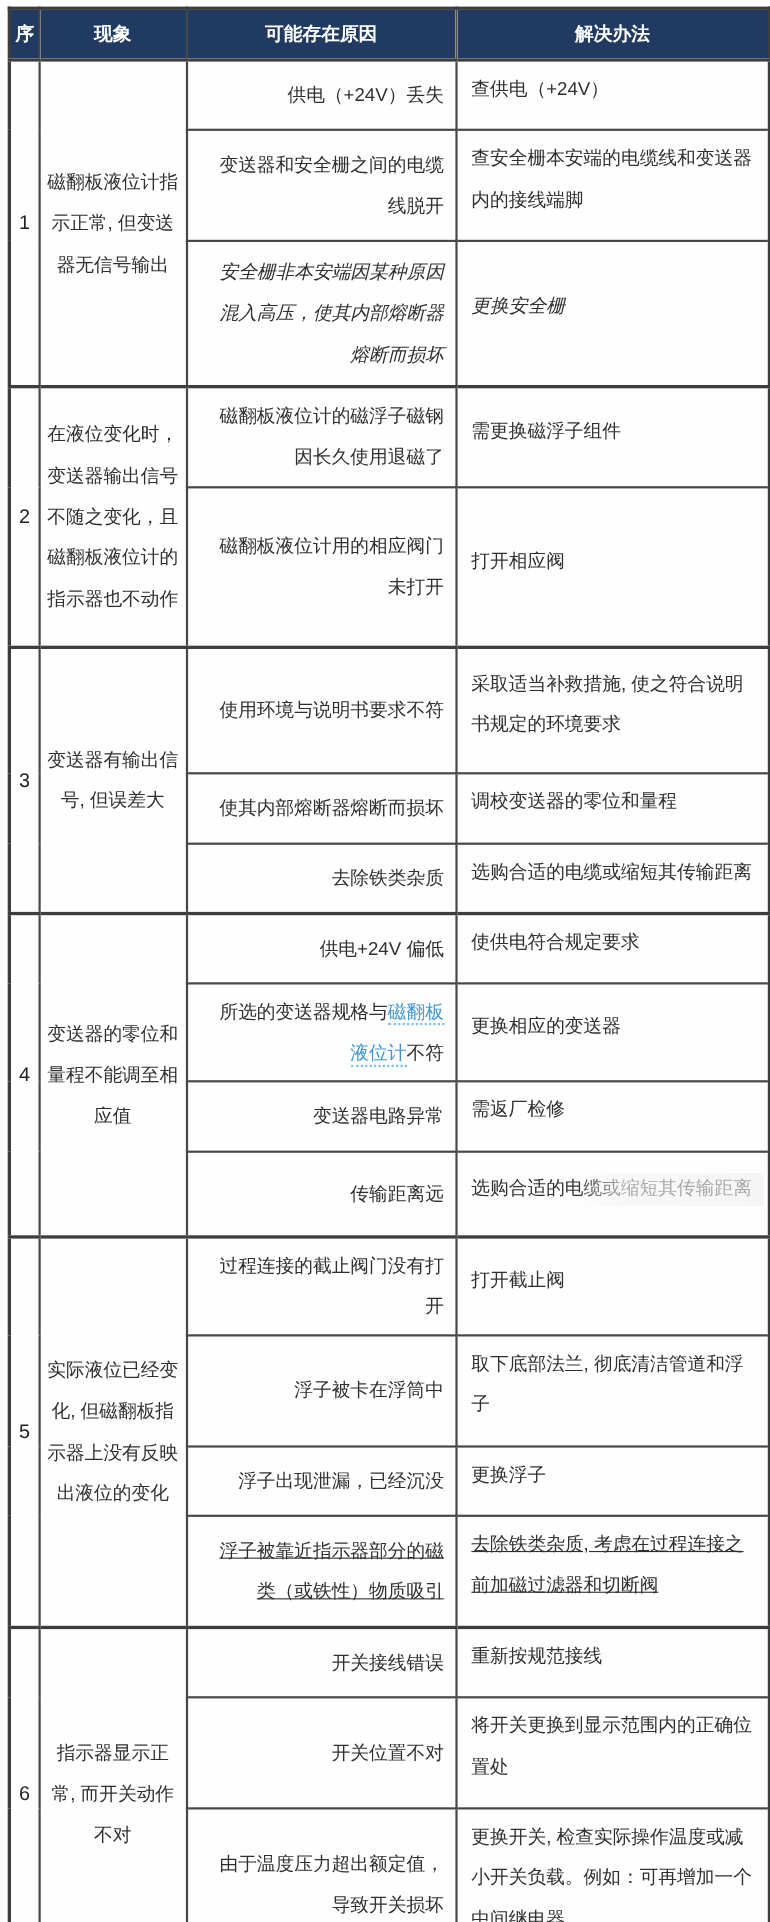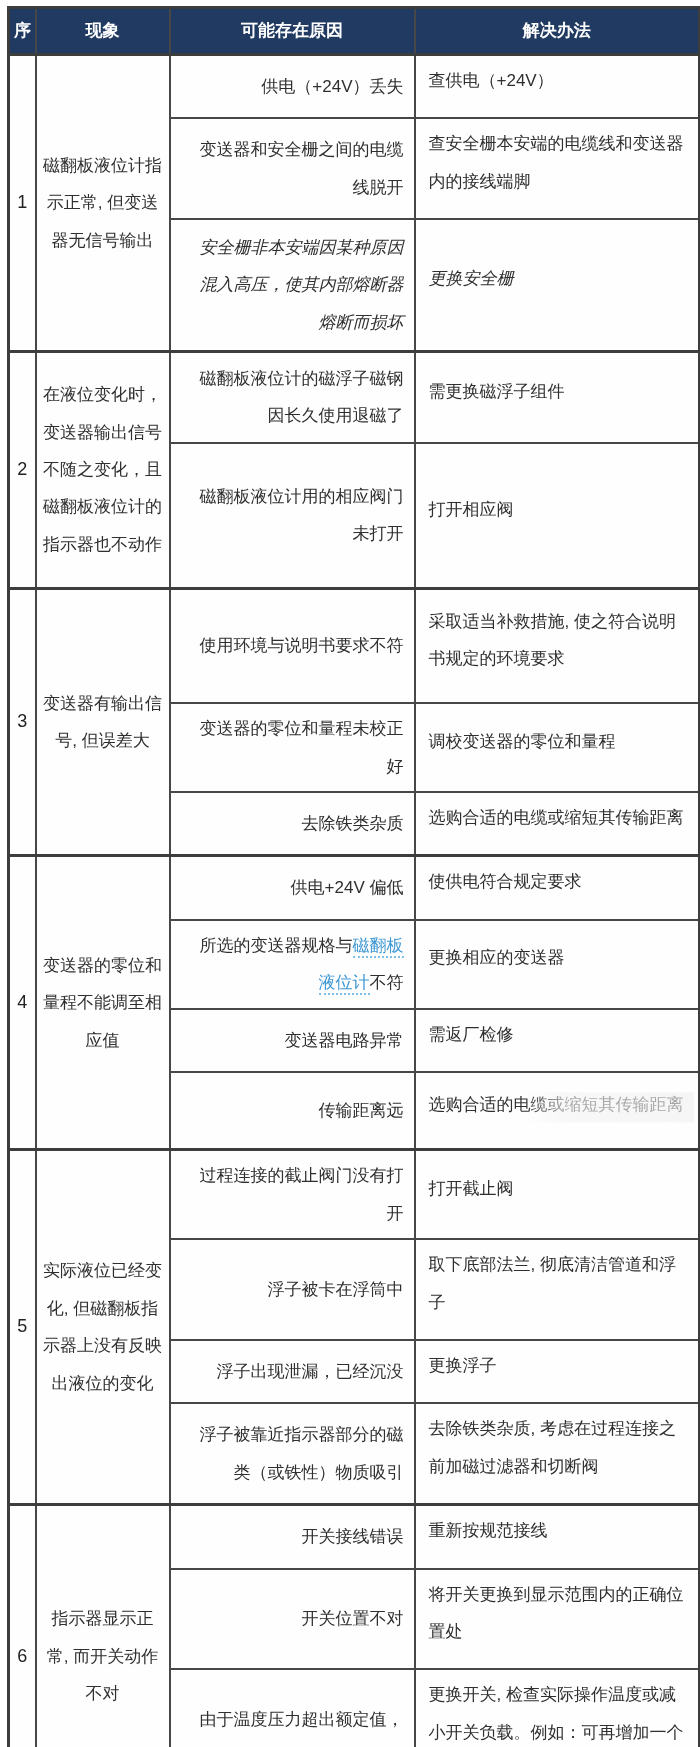--- a/index.html
+++ b/index.html
@@ -69,21 +69,21 @@
   #table-body tr:nth-child(6){height:115px;}
   #table-body tr:nth-child(7){height:60px;}
   #table-body tr:nth-child(8){height:60px;}
   #table-body tr:nth-child(9){height:58px;}
   #table-body tr:nth-child(10){height:88px;}
   #table-body tr:nth-child(11){height:52px;}
   #table-body tr:nth-child(12){height:78px;}
   #table-body tr:nth-child(13){height:52px;}
   #table-body tr:nth-child(14){height:52px;}
   #table-body tr:nth-child(15){height:60px;}
-  #table-body tr:nth-child(16){height:92px;}
+  #table-body tr:nth-child(16){height:92px;text-decoration:underline;}
   #table-body tr:nth-child(17){height:56px;}
   #table-body tr:nth-child(18){height:90px;}
   #table-body tr:nth-child(19){height:130px;}
   #table-body tr:nth-child(20){height:170px;}
   
   a.link{
     color:#3e97d3;
     text-decoration:none;
     border-bottom:2px dotted #7cc0ec;
     padding-bottom:1px;
@@ -149,21 +149,21 @@
           <td class="col-cause">磁翻板液位计用的相应阀门未打开</td>
           <td class="col-solution">打开相应阀</td>
         </tr>
         <tr class="group-start">
           <td class="col-index" rowspan="3">3</td>
           <td class="col-phenomenon" rowspan="3">变送器有输出信号, 但误差大</td>
           <td class="col-cause">使用环境与说明书要求不符</td>
           <td class="col-solution">采取适当补救措施, 使之符合说明书规定的环境要求</td>
         </tr>
         <tr>
-          <td class="col-cause">变送器的零位和量程未校正好</td>
+          <td class="col-cause">使其内部熔断器熔断而损坏</td>
           <td class="col-solution">调校变送器的零位和量程</td>
         </tr>
         <tr>
           <td class="col-cause">去除铁类杂质</td>
           <td class="col-solution">选购合适的电缆或缩短其传输距离</td>
         </tr>
         <tr class="group-start">
           <td class="col-index" rowspan="4">4</td>
           <td class="col-phenomenon" rowspan="4">变送器的零位和量程不能调至相应值</td>
           <td class="col-cause">供电+24V 偏低</td>

